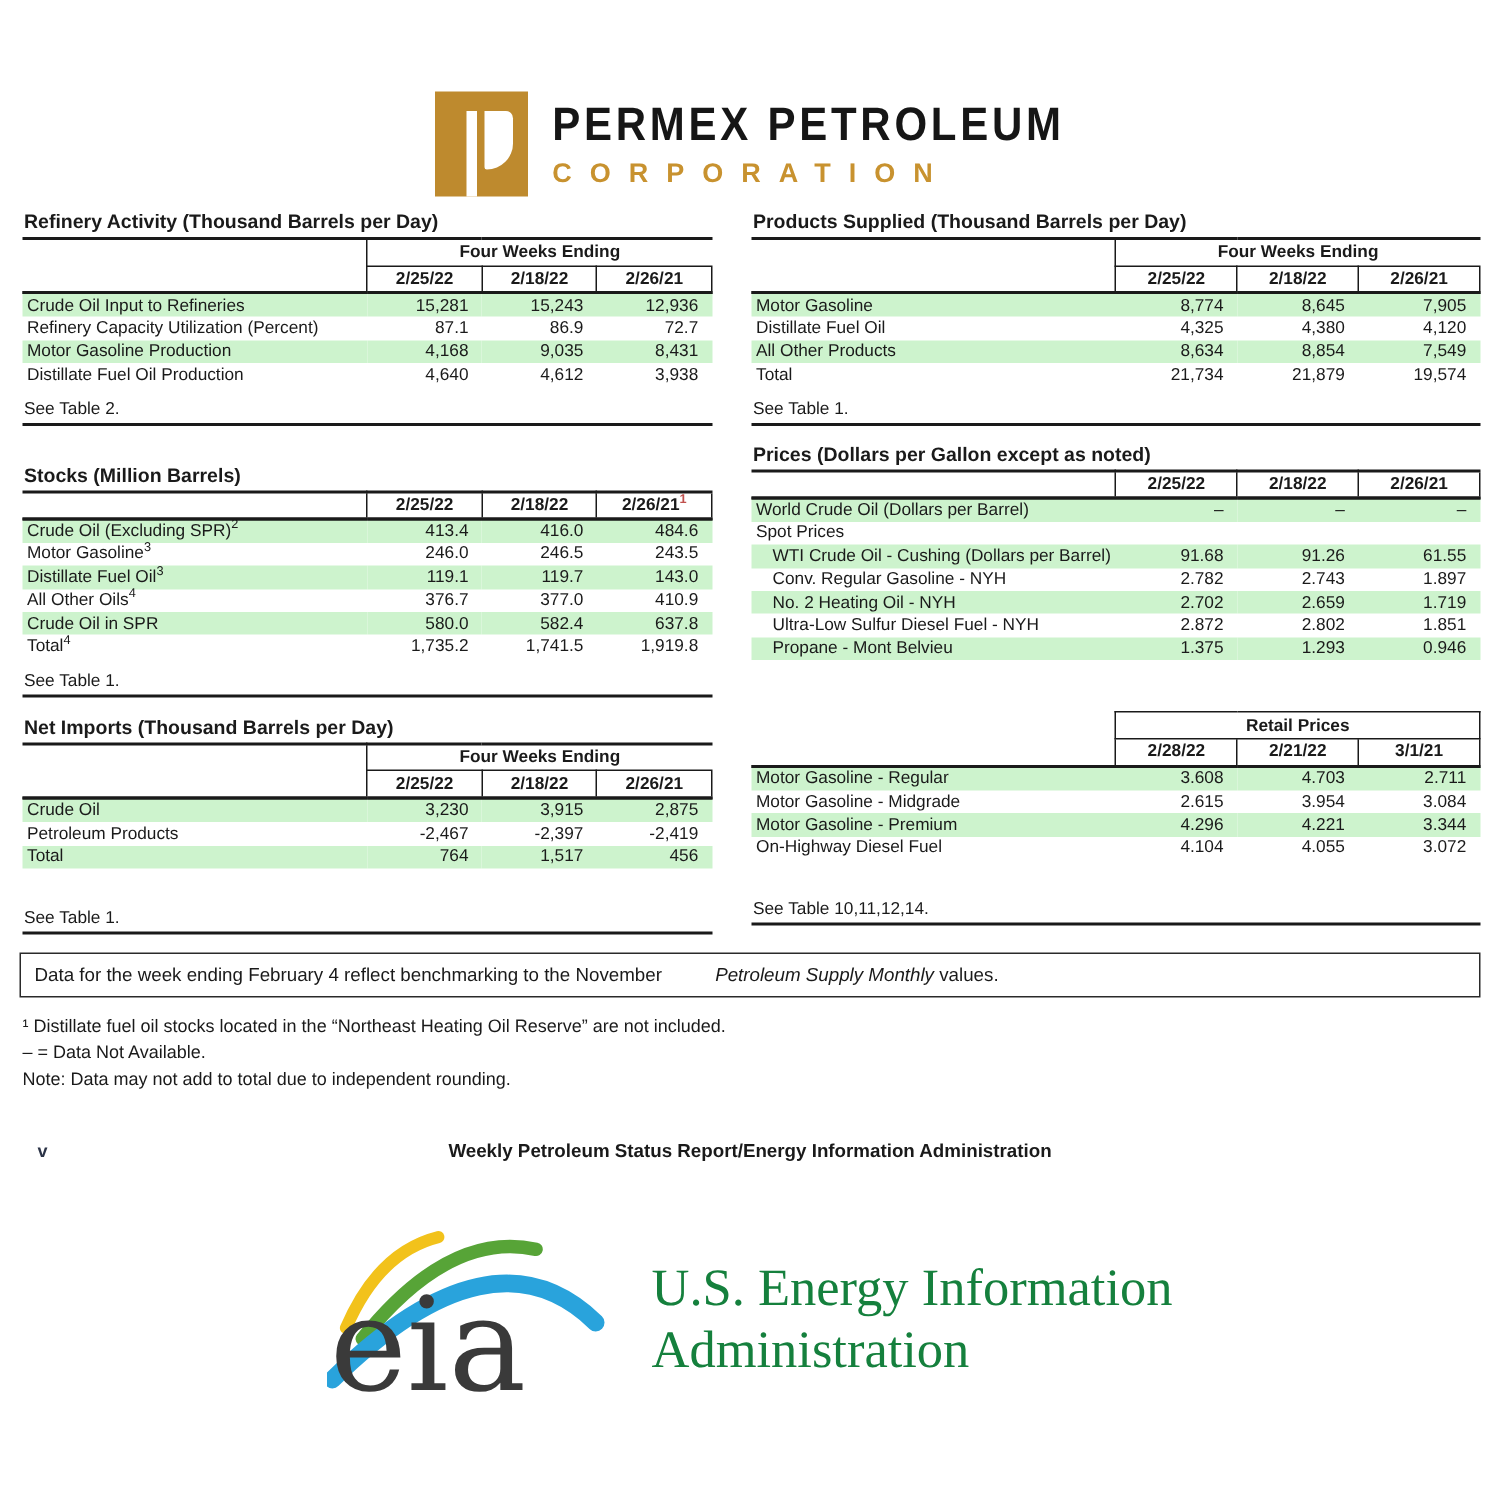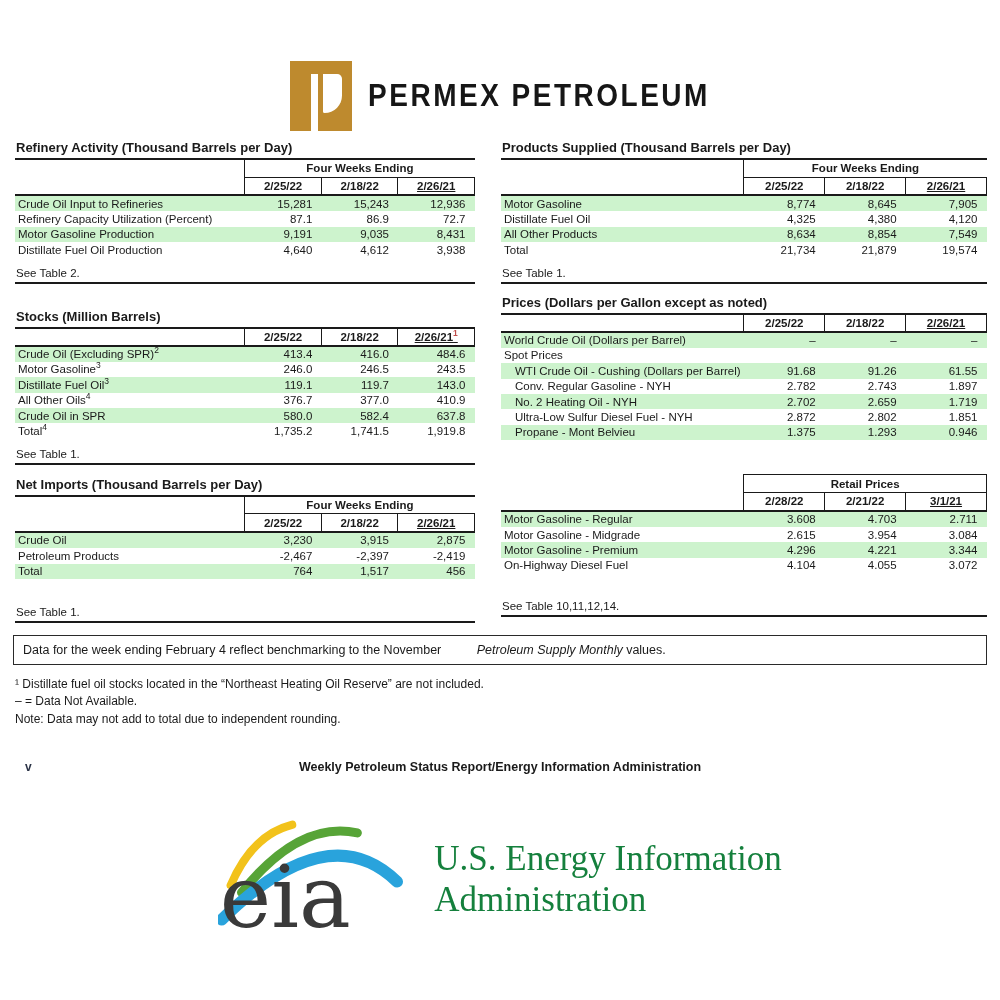--- a/index.html
+++ b/index.html
@@ -45,21 +45,21 @@
   table.tbl { width: 100%; border-collapse: collapse; font-size: 11.5px; table-layout: fixed; }
   table.tbl.std { border-top: 2.2px solid #1a1a1a; }
   col.col-label { width: 50%; }
   col.col-val { width: 16.66%; }
 
   th { font-weight: 700; padding: 0 3px; height: 18px; }
   .group-th { text-align: center; border-left: 1.2px solid #1a1a1a; border-bottom: 1px solid #1a1a1a; }
   table.box-only .group-th { border-top: 1.6px solid #1a1a1a; border-right: 1.2px solid #1a1a1a; }
   tr.dates th { border-bottom: 2.2px solid #1a1a1a; }
   th.date-th { border-left: 1.2px solid #1a1a1a; text-align: center; }
-  th.date-th:last-child { border-right: 1.2px solid #1a1a1a; text-decoration: underline; }
+  th.date-th:last-child { border-right: 1.2px solid #1a1a1a; }
   table.box-only tr.dates th.blank { border-bottom: 2.2px solid #1a1a1a; }
 
   td { padding: 0.5px 3px; height: 15px; line-height: 1.25; }
   tr.green td { background: #CDF3CD; }
   td.lbl { text-align: left; white-space: nowrap; overflow: visible; }
   td.lbl.indent { padding-left: 14px; }
   td.val { text-align: right; padding-right: 9px; white-space: nowrap; }
   sup { font-size: 8.5px; line-height: 0; }
   .hdr-sup { color: #C0504D; }
 
@@ -98,20 +98,21 @@
 </head>
 <body>
 
 <header class="brand">
   <div class="brand-mark">
     <div class="stem"></div>
     <div class="bowl"></div>
   </div>
   <div class="brand-text">
     <div class="brand-line1">PERMEX PETROLEUM</div>
+    <div class="brand-line2">CORPORATION</div>
   </div>
 </header>
 
 <main class="columns">
   <section class="col-left">
     <div class="tbl-wrap refinery">
         <div class="tbl-title">Refinery Activity (Thousand Barrels per Day)</div>
         <table class="tbl std">
           <colgroup>
             <col class="col-label">
@@ -139,21 +140,21 @@
               <td class="val">12,936</td>
             </tr>
             <tr class="white">
               <td class="lbl"><span>Refinery Capacity Utilization (Percent)</span></td>
               <td class="val">87.1</td>
               <td class="val">86.9</td>
               <td class="val">72.7</td>
             </tr>
             <tr class="green">
               <td class="lbl"><span>Motor Gasoline Production</span></td>
-              <td class="val">9,191</td>
+              <td class="val">4,168</td>
               <td class="val">9,035</td>
               <td class="val">8,431</td>
             </tr>
             <tr class="white">
               <td class="lbl"><span>Distillate Fuel Oil Production</span></td>
               <td class="val">4,640</td>
               <td class="val">4,612</td>
               <td class="val">3,938</td>
             </tr>
           </tbody>

